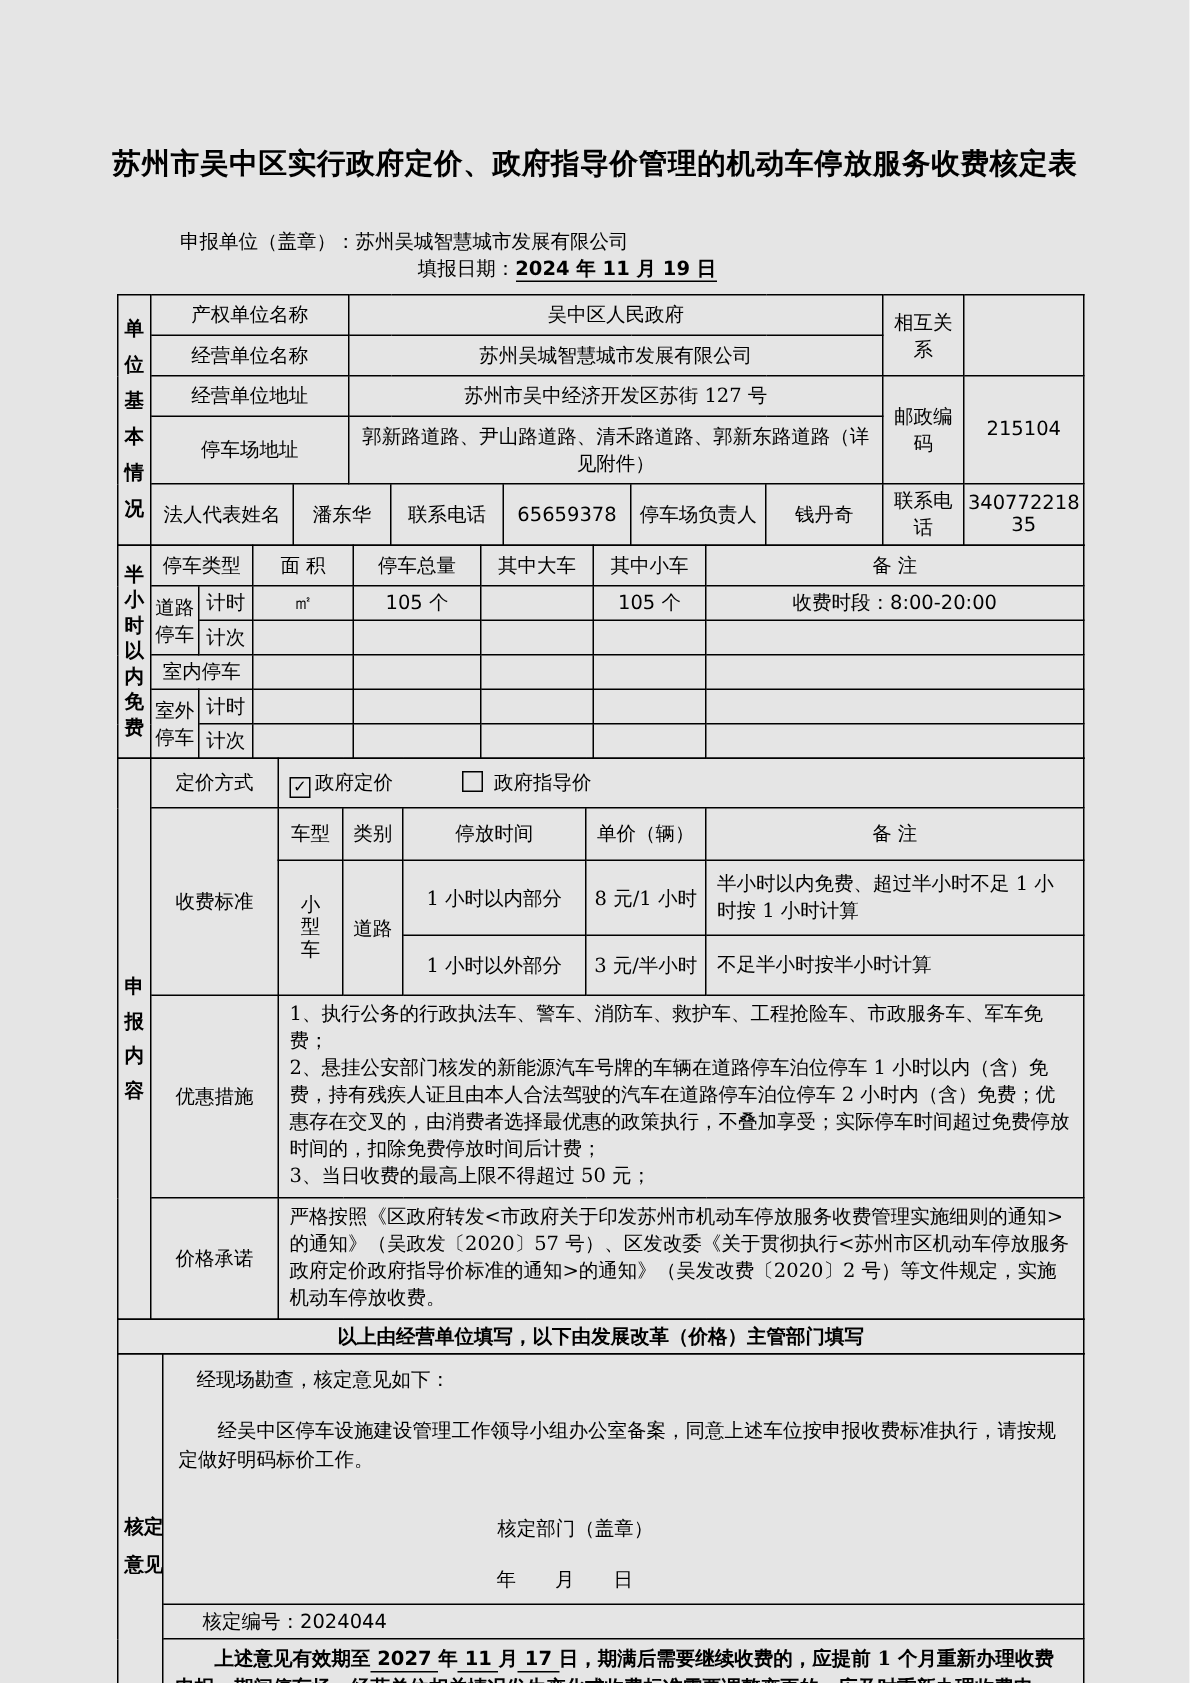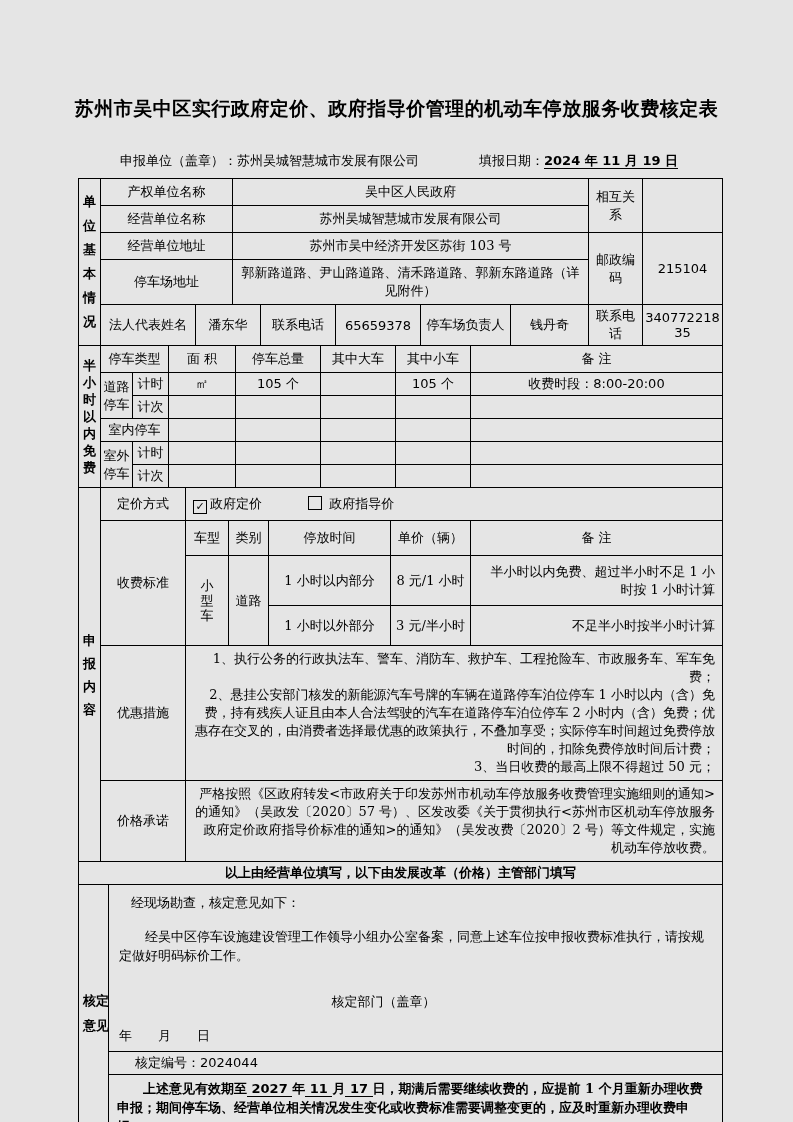--- a/index.html
+++ b/index.html
@@ -7,21 +7,21 @@
     position:relative; width:793px; height:1122px; background:#e5e5e5;
     font-family:"DejaVu Serif","Liberation Serif",serif;
     color:#000; overflow:hidden;
   }
   .title {
     margin-top:96px; text-align:center; font-size:19px; font-weight:bold;
     font-family:"DejaVu Sans","Liberation Sans",sans-serif; letter-spacing:0.5px;
   }
   .subhead {
     width:644px; margin:30px 0 8px 78px; display:flex; justify-content:space-between;
-    font-size:13px; padding:0; box-sizing:border-box;
+    font-size:13px; padding:0; box-sizing:border-box;flex-direction:column;
   }
   .subhead .left-part { padding-left:42px; }
   .subhead .right-part { padding-right:44px;text-align:center; }
   table.tsec {
     width:644px; margin-left:78px; border-collapse:collapse; table-layout:fixed;
   }
   table.tsec + table.tsec { margin-top:-1px; }
   td {
     border:1px solid #000; font-size:13px; text-align:center; vertical-align:middle;
     padding:2px 4px; box-sizing:border-box; overflow:hidden;
@@ -37,27 +37,27 @@
   .num { font-family:"DejaVu Sans","Liberation Sans",sans-serif; }
   .bold { font-weight:bold; }
   .u { border-bottom:1px solid #000; }
   .cb {
     display:inline-block; width:12px; height:12px; border:1px solid #000;
     line-height:11px; font-size:11px; text-align:center; vertical-align:-2px;
     margin-right:3px; font-family:"DejaVu Sans","Liberation Sans",sans-serif;
   }
   .cb-gap { margin-left:42px; }
   td.chk-cell { text-align:left; padding-left:7px; }
-  td.para { text-align:right; line-height:18px; padding:4px 7px; }
+  td.para { text-align:left; line-height:18px; padding:4px 7px; }
   td.sep-row { font-weight:bold; text-align:center; padding:2px; }
   td.review-cell { text-align:left; vertical-align:top; padding:6px 10px; line-height:19px; }
   .rv-intro { margin-top:2px; padding-left:12px; }
   .rv-body { margin-top:15px; text-indent:2em; }
   .rv-dept { margin-top:27px; text-align:center; padding-right:64px; }
-  .rv-date { margin-top:15px; text-align:left; padding-right:78px; }
+  .rv-date { margin-top:15px; text-align:center; padding-right:78px; }
   td.serial-row { text-align:left; padding-left:26px; }
   td.validity { text-align:left; font-weight:bold; line-height:19px; padding:4px 8px; text-indent:2em; }
 </style>
 </head>
 <body>
 
 <div class="sheet">
 
   <div class="title">苏州市吴中区实行政府定价、政府指导价管理的机动车停放服务收费核定表</div>
 
@@ -88,21 +88,21 @@
       <td colspan="5">吴中区人民政府</td>
       <td rowspan="2">相互关系</td>
       <td rowspan="2"></td>
     </tr>
     <tr style="height:27px">
       <td colspan="2">经营单位名称</td>
       <td colspan="5">苏州吴城智慧城市发展有限公司</td>
     </tr>
     <tr style="height:27px">
       <td colspan="2">经营单位地址</td>
-      <td colspan="5">苏州市吴中经济开发区苏街 103 号</td>
+      <td colspan="5">苏州市吴中经济开发区苏街 127 号</td>
       <td rowspan="2">邮政编码</td>
       <td rowspan="2" class="num">215104</td>
     </tr>
     <tr style="height:45px">
       <td colspan="2">停车场地址</td>
       <td colspan="5">郭新路道路、尹山路道路、清禾路道路、郭新东路道路（详见附件）</td>
     </tr>
     <tr style="height:28px">
       <td>法人代表姓名</td>
       <td colspan="2">潘东华</td>

